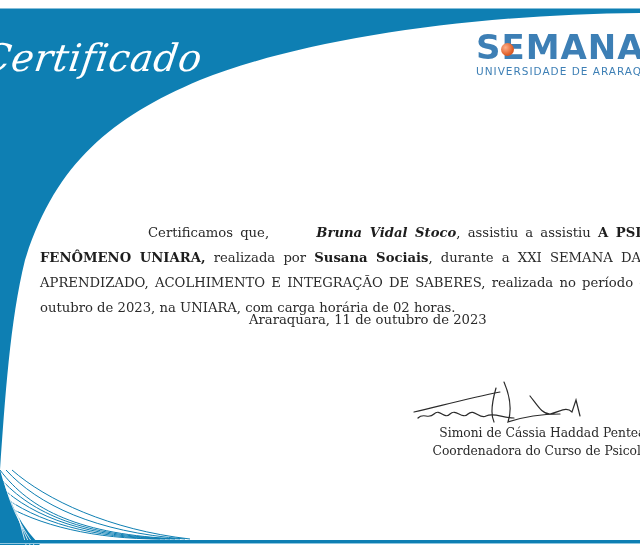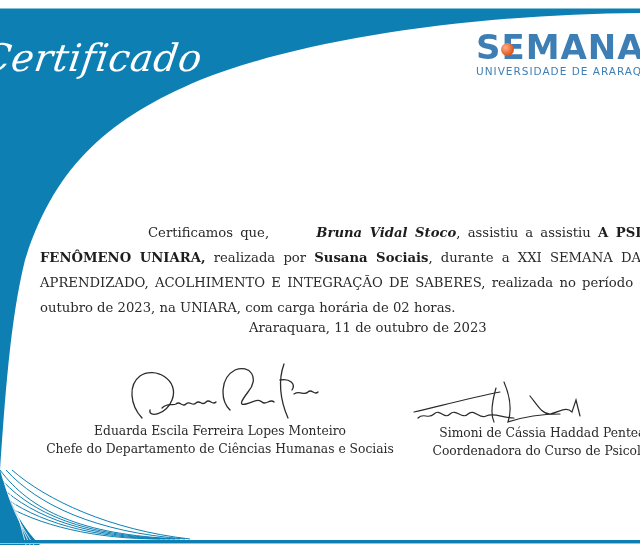--- a/index.html
+++ b/index.html
@@ -42,21 +42,21 @@
     white-space: nowrap;
   }
   .line { display: block; white-space: nowrap; }
   .line-1 { padding-left: 108px; word-spacing: 3px; }
   .line-2 { word-spacing: 4px; }
   .line-3 { word-spacing: 2px; }
   .b { font-weight: bold; color: #1d1d1d; }
   .bi { font-weight: bold; font-style: italic; color: #1d1d1d; margin-left: 40px; }
 
   .place-date {
-    position: absolute; left: 249px; top: 320px; font-size: 13.2px; color: #2a2a2a; white-space: nowrap;
+    position: absolute; left: 249px; top: 312px; font-size: 13.2px; color: #2a2a2a; white-space: nowrap;
   }
 
   .sig-block { position: absolute; text-align: center; font-size: 12.3px; color: #2a2a2a; white-space: nowrap; }
   .sig-left { left: 40px; top: 360px; width: 360px; }
   .sig-right { left: 410px; top: 378px; width: 280px; }
   .sig-svg { display: block; margin: 0 auto; }
   .sig-name { display: block; line-height: 18px; }
   .sig-role { display: block; line-height: 18px; }
 </style>
 </head>
@@ -114,32 +114,20 @@
 
   <div class="body-text">
     <span class="line line-1"><span>Certificamos que,</span> <span class="bi">Bruna Vidal Stoco</span><span>, assistiu a assistiu</span> <span class="b">A PSICANÁLISE E O</span></span>
     <span class="line line-2"><span class="b">FENÔMENO UNIARA,</span> <span>realizada por</span> <span class="b">Susana Sociais</span><span>, durante a XXI SEMANA DA PSICOLOGIA:</span></span>
     <span class="line line-3">APRENDIZADO, ACOLHIMENTO E INTEGRAÇÃO DE SABERES, realizada no período de 09 a 11 de</span>
     <span class="line">outubro de 2023, na UNIARA, com carga horária de 02 horas.</span>
   </div>
 
   <div class="place-date">Araraquara, 11 de outubro de 2023</div>
 
-  <div class="sig-block sig-left">
-    <svg class="sig-svg" width="200" height="62" viewBox="0 0 200 62">
-      <g fill="none" stroke="#2b2b2b" stroke-width="1.3" stroke-linecap="round">
-        <path d="M22 58 C 10 45, 8 25, 20 16 C 35 6, 60 20, 52 40 C 46 55, 28 58, 30 50"></path>
-        <path d="M42 48 C 48 42, 52 46, 56 44 C 60 40, 62 48, 66 44 C 70 40, 72 47, 76 43 C 80 39, 82 47, 86 42 C 90 38, 92 46, 96 42"></path>
-        <path d="M110 50 C 100 40, 100 18, 115 10 C 130 4, 140 18, 128 32 C 122 40, 118 46, 126 44 C 134 42, 138 38, 142 42 C 146 46, 150 38, 154 42"></path>
-        <path d="M164 4 C 158 20, 160 40, 168 58 M160 20 C 170 18, 176 24, 172 30 M174 34 C 180 30, 184 36, 188 32 C 192 28, 194 36, 198 32"></path>
-      </g>
-    </svg>
-    <span class="sig-name">Eduarda Escila Ferreira Lopes Monteiro</span>
-    <span class="sig-role">Chefe do Departamento de Ciências Humanas e Sociais</span>
-  </div>
 
   <div class="sig-block sig-right">
     <svg class="sig-svg" width="180" height="46" viewBox="0 0 180 46" style="margin-left:0">
       <g fill="none" stroke="#2b2b2b" stroke-width="1.2" stroke-linecap="round">
         <path d="M4 34 C 30 28, 60 20, 90 14 M8 40 C 14 34, 18 42, 24 36 C 30 30, 34 42, 40 36 C 46 30, 52 42, 58 36 C 64 30, 70 42, 76 38 C 84 34, 92 40, 104 40"></path>
         <path d="M86 10 C 82 24, 80 36, 84 44 M94 4 C 100 18, 102 32, 98 44 C 110 40, 130 36, 150 36 M120 18 C 128 28, 132 36, 140 36 C 150 34, 156 28, 162 34 L166 22 L170 38"></path>
       </g>
     </svg>
     <span class="sig-name">Simoni de Cássia Haddad Penteado</span>
     <span class="sig-role">Coordenadora do Curso de Psicologia</span>

